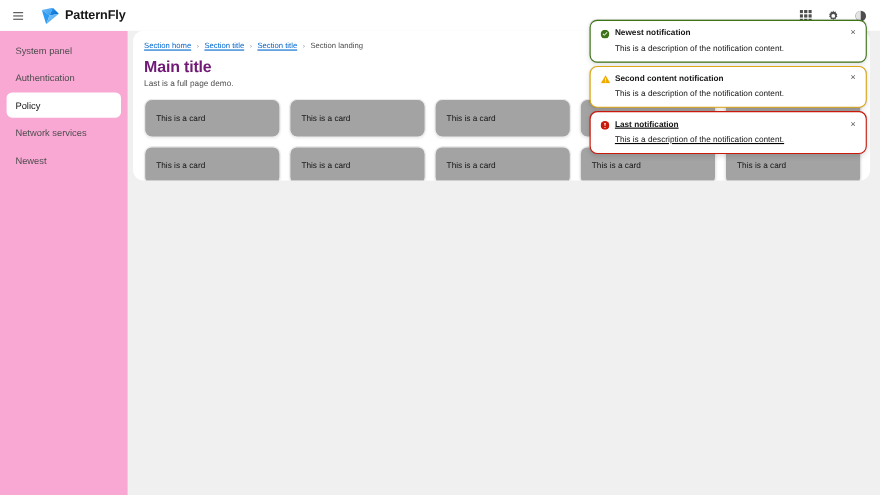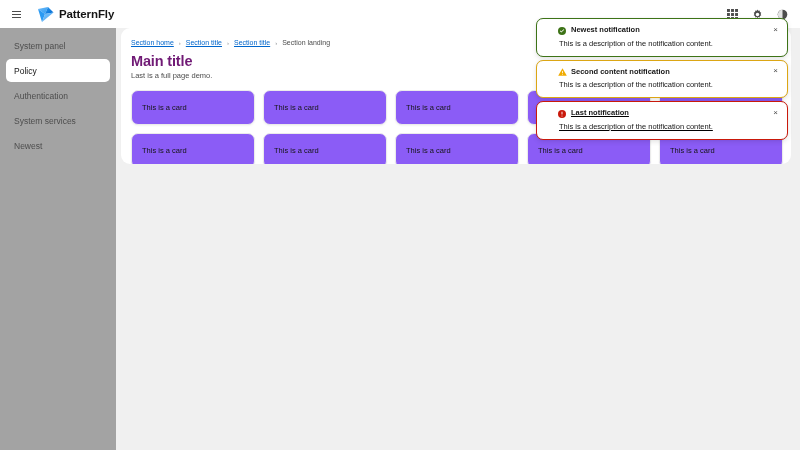--- a/index.html
+++ b/index.html
@@ -86,21 +86,21 @@
     color: #4d4d4d;
   }
   .tool-btn svg { display: block; }
 
   
   .sidebar {
     position: absolute;
     top: 28px; left: 0;
     width: 116px;
     height: 422px;
-    background: #a3a3a3;
+    background: #f9a8d4;
     padding: 6px 6px 6px 6px;
     z-index: 10;
   }
   .nav-item {
     height: 23px;
     display: flex;
     align-items: center;
     padding: 0 8px;
     font-size: 8.5px;
     color: #4d4d4d;
@@ -169,21 +169,21 @@
   }
 
   
   .card-grid {
     display: grid;
     grid-template-columns: repeat(5, 124px);
     gap: 8px 8px;
   }
   .card {
     height: 35px;
-    background: #8b5cf6;
+    background: #a3a3a3;
     border: 1px solid #ebebeb;
     border-radius: 7px;
     box-shadow: 0 1px 2px rgba(0,0,0,0.05);
     display: flex;
     align-items: center;
     padding-left: 10px;
     font-size: 7.5px;
     color: #151515;
     cursor: pointer;
   }
@@ -206,21 +206,20 @@
     box-shadow: 0 2px 5px rgba(0,0,0,0.10), 0 0 1px rgba(0,0,0,0.12);
   }
   .alert.success { border-color: #3d7317; }
   .alert.warning { border-color: #dca614; }
   .alert.danger  { border-color: #c9190b; text-decoration: underline; }
 
   .alert-head {
     display: flex;
     align-items: flex-start;
     gap: 5px;
-    margin-left: 12px;
   }
   .alert-icon {
     width: 8px; height: 8px;
     flex: 0 0 auto;
     margin-top: 0.5px;
   }
   .alert-icon svg { display: block; }
   .alert-title {
     font-size: 7.5px;
     font-weight: bold;
@@ -310,28 +309,28 @@
           <path d="M8 1.2v13.6A6.8 6.8 0 018 1.2z" fill="#ffffff" opacity="0.85"></path>
         </svg>
       </div>
     </div>
   </div>
 
   <div class="sidebar">
     <div class="nav-item">
       <span>System panel</span>
     </div>
+    <div class="nav-item">
+      <span>Authentication</span>
+    </div>
     <div class="nav-item selected">
       <span>Policy</span>
     </div>
     <div class="nav-item">
-      <span>Authentication</span>
-    </div>
-    <div class="nav-item">
-      <span>System services</span>
+      <span>Network services</span>
     </div>
     <div class="nav-item">
       <span>Newest</span>
     </div>
   </div>
 
   <div class="content-panel">
 
     <div class="breadcrumb">
       <span class="crumb-link">Section home</span>

